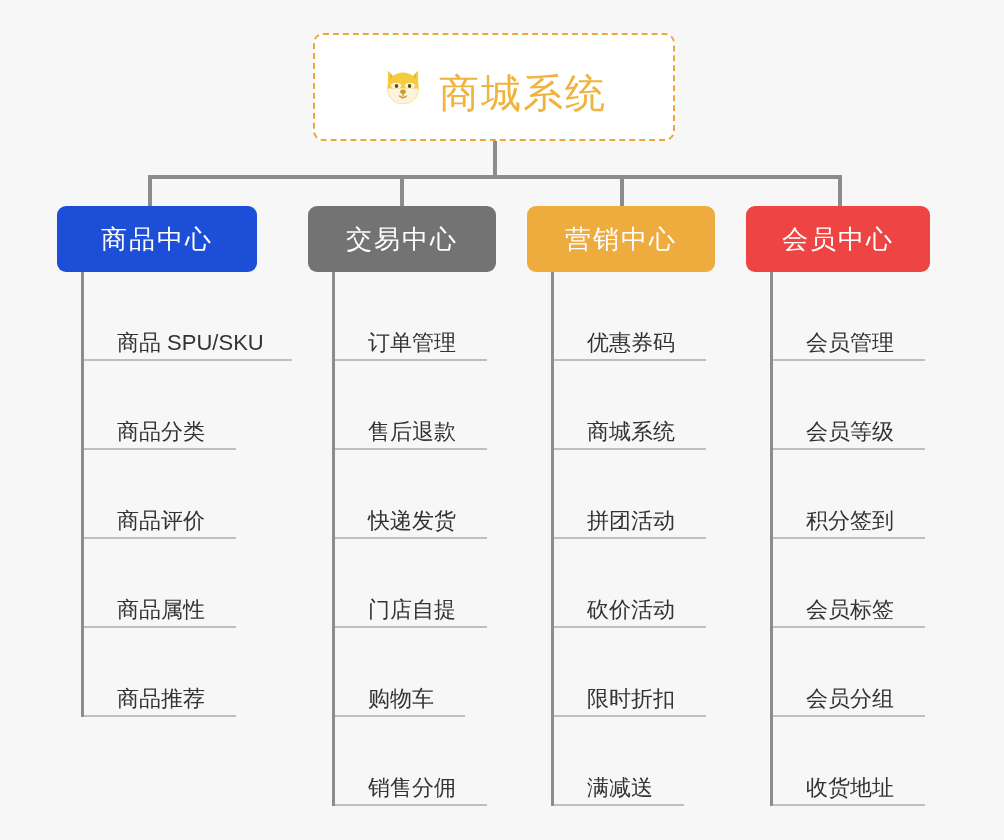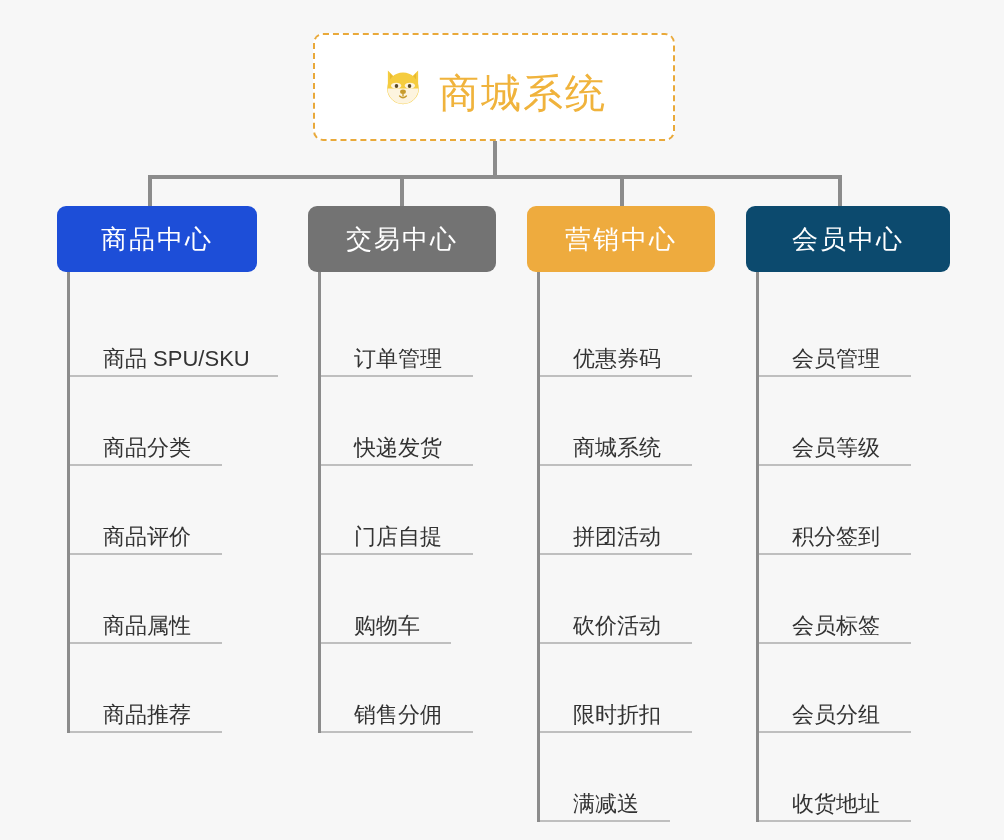--- a/index.html
+++ b/index.html
@@ -88,23 +88,23 @@
     justify-content: center;
     color: #ffffff;
     font-size: 26px;
     letter-spacing: 2px;
     white-space: nowrap;
   }
 
   
   .leaf-list {
     position: relative;
-    margin-left: 10px;
+    margin-left: 24px;
     border-left: 3px solid #8c8c8c;
-    padding-top: 16px;
+    padding-top: 0;
   }
   .leaf-item {
     box-sizing: border-box;
     height: 89px;
     position: relative;
     display: flex;
     align-items: flex-end;
   }
   .leaf-underline {
     position: absolute;
@@ -186,20 +186,24 @@
   <div class="column" style="left:308px">
     <div class="cat-box" style="background:#737373;width:188px">
       <span>交易中心</span>
     </div>
     <div class="leaf-list">
       <div class="leaf-item">
         <span class="leaf-label">订单管理</span>
         <span class="leaf-underline" style="width:152px"></span>
       </div>
       <div class="leaf-item">
+        <span class="leaf-label">售后退款</span>
+        <span class="leaf-underline" style="width:152px"></span>
+      </div>
+      <div class="leaf-item">
         <span class="leaf-label">快递发货</span>
         <span class="leaf-underline" style="width:152px"></span>
       </div>
       <div class="leaf-item">
         <span class="leaf-label">门店自提</span>
         <span class="leaf-underline" style="width:152px"></span>
       </div>
       <div class="leaf-item">
         <span class="leaf-label">购物车</span>
         <span class="leaf-underline" style="width:130px"></span>
@@ -237,21 +241,21 @@
         <span class="leaf-underline" style="width:152px"></span>
       </div>
       <div class="leaf-item">
         <span class="leaf-label">满减送</span>
         <span class="leaf-underline" style="width:130px"></span>
       </div>
     </div>
   </div>
 
   <div class="column" style="left:746px">
-    <div class="cat-box" style="background:#0c4a6e;width:204px">
+    <div class="cat-box" style="background:#ef4444;width:184px">
       <span>会员中心</span>
     </div>
     <div class="leaf-list">
       <div class="leaf-item">
         <span class="leaf-label">会员管理</span>
         <span class="leaf-underline" style="width:152px"></span>
       </div>
       <div class="leaf-item">
         <span class="leaf-label">会员等级</span>
         <span class="leaf-underline" style="width:152px"></span>

